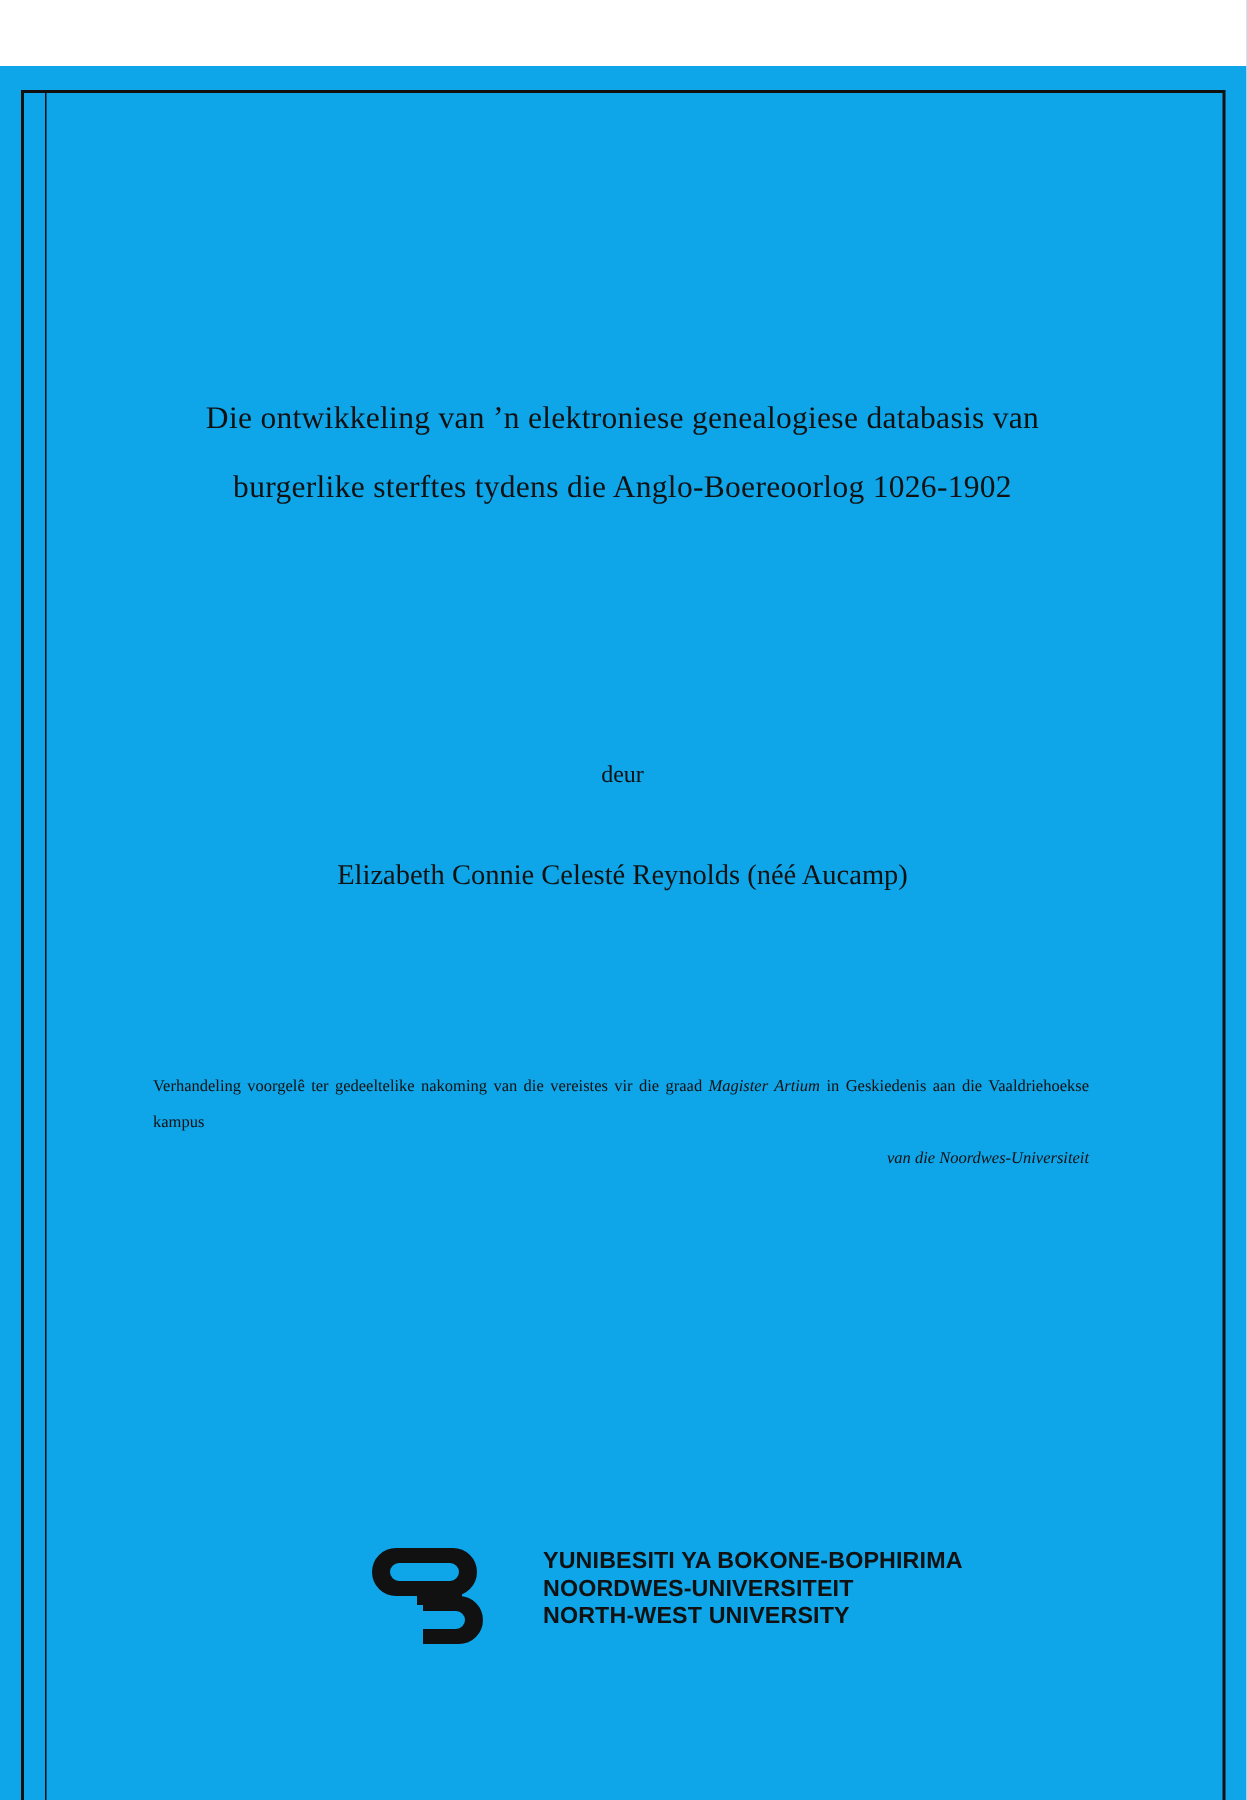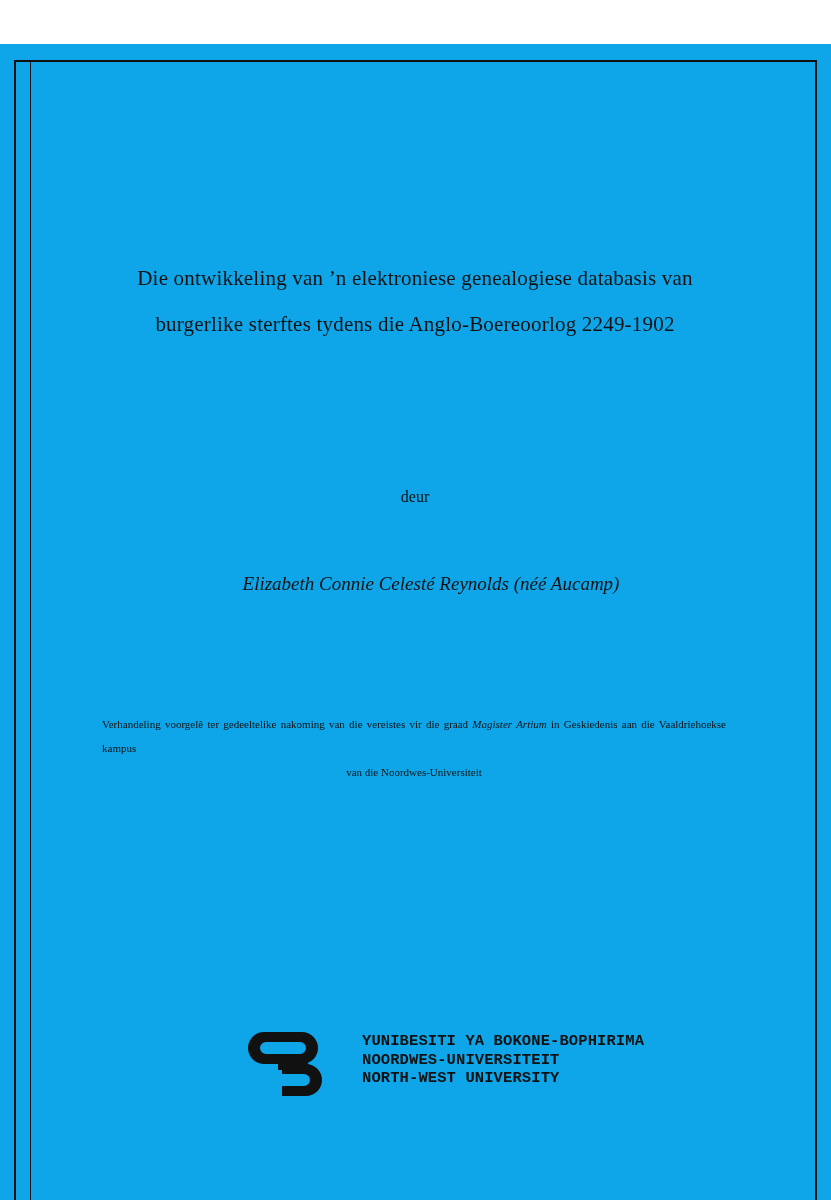--- a/index.html
+++ b/index.html
@@ -57,48 +57,48 @@
     line-height: 46px;
     letter-spacing: 0.2px;
   }
   .title .line {
     display: block;
     white-space: nowrap;
   }
 
   .byword {
     position: absolute;
-    top: 428px;
+    top: 448px;
     left: 0;
     width: 630px;
     text-align: center;
     font-size: 16px;
   }
 
   .author {
     position: absolute;
     top: 513px;
-    left: 16px;
+    left: 0;
     width: 630px;
     text-align: center;
     font-size: 19px;
-    font-style: italic;
   }
 
   .statement {
     position: absolute;
     top: 652px;
     left: 2px;
     width: 624px;
     font-size: 11px;
     line-height: 24px;
     text-align: justify;
   }
   .statement .last {
-    text-align: center;
+    text-align: right;
+    font-style: italic;
   }
   .statement i {
     font-style: italic;
   }
 
   .supervisor {
     position: absolute;
     top: 888px;
     left: 2px;
     width: 624px;
@@ -118,42 +118,42 @@
     position: absolute;
     left: 0;
     top: 2px;
     width: 110px;
     height: 72px;
   }
   .logo-text {
     position: absolute;
     left: 114px;
     top: 6px;
-    font-family: Liberation Mono, monospace;
+    font-family: Liberation Sans, sans-serif;
     font-size: 15.5px;
     font-weight: bold;
     line-height: 18.5px;
     letter-spacing: 0.1px;
     color: #111;
     white-space: nowrap;
   }
 </style>
 </head>
 <body>
 
 <div class="page">
 
   <div class="scan-frame"></div>
   <div class="inner-edge"></div>
 
   <div class="content">
 
     <div class="title">
       <span class="line">Die ontwikkeling van ’n elektroniese genealogiese databasis van</span>
-      <span class="line">burgerlike sterftes tydens die Anglo-Boereoorlog 2249-1902</span>
+      <span class="line">burgerlike sterftes tydens die Anglo-Boereoorlog 1026-1902</span>
     </div>
 
     <div class="byword">deur</div>
 
     <div class="author">Elizabeth Connie Celesté Reynolds (néé Aucamp)</div>
 
     <div class="statement">
       <span>Verhandeling voorgelê ter gedeeltelike nakoming van die vereistes vir die graad </span><i>Magister Artium</i><span> in Geskiedenis aan die Vaaldriehoekse kampus</span>
       <div class="last">van die Noordwes-Universiteit</div>
     </div>

